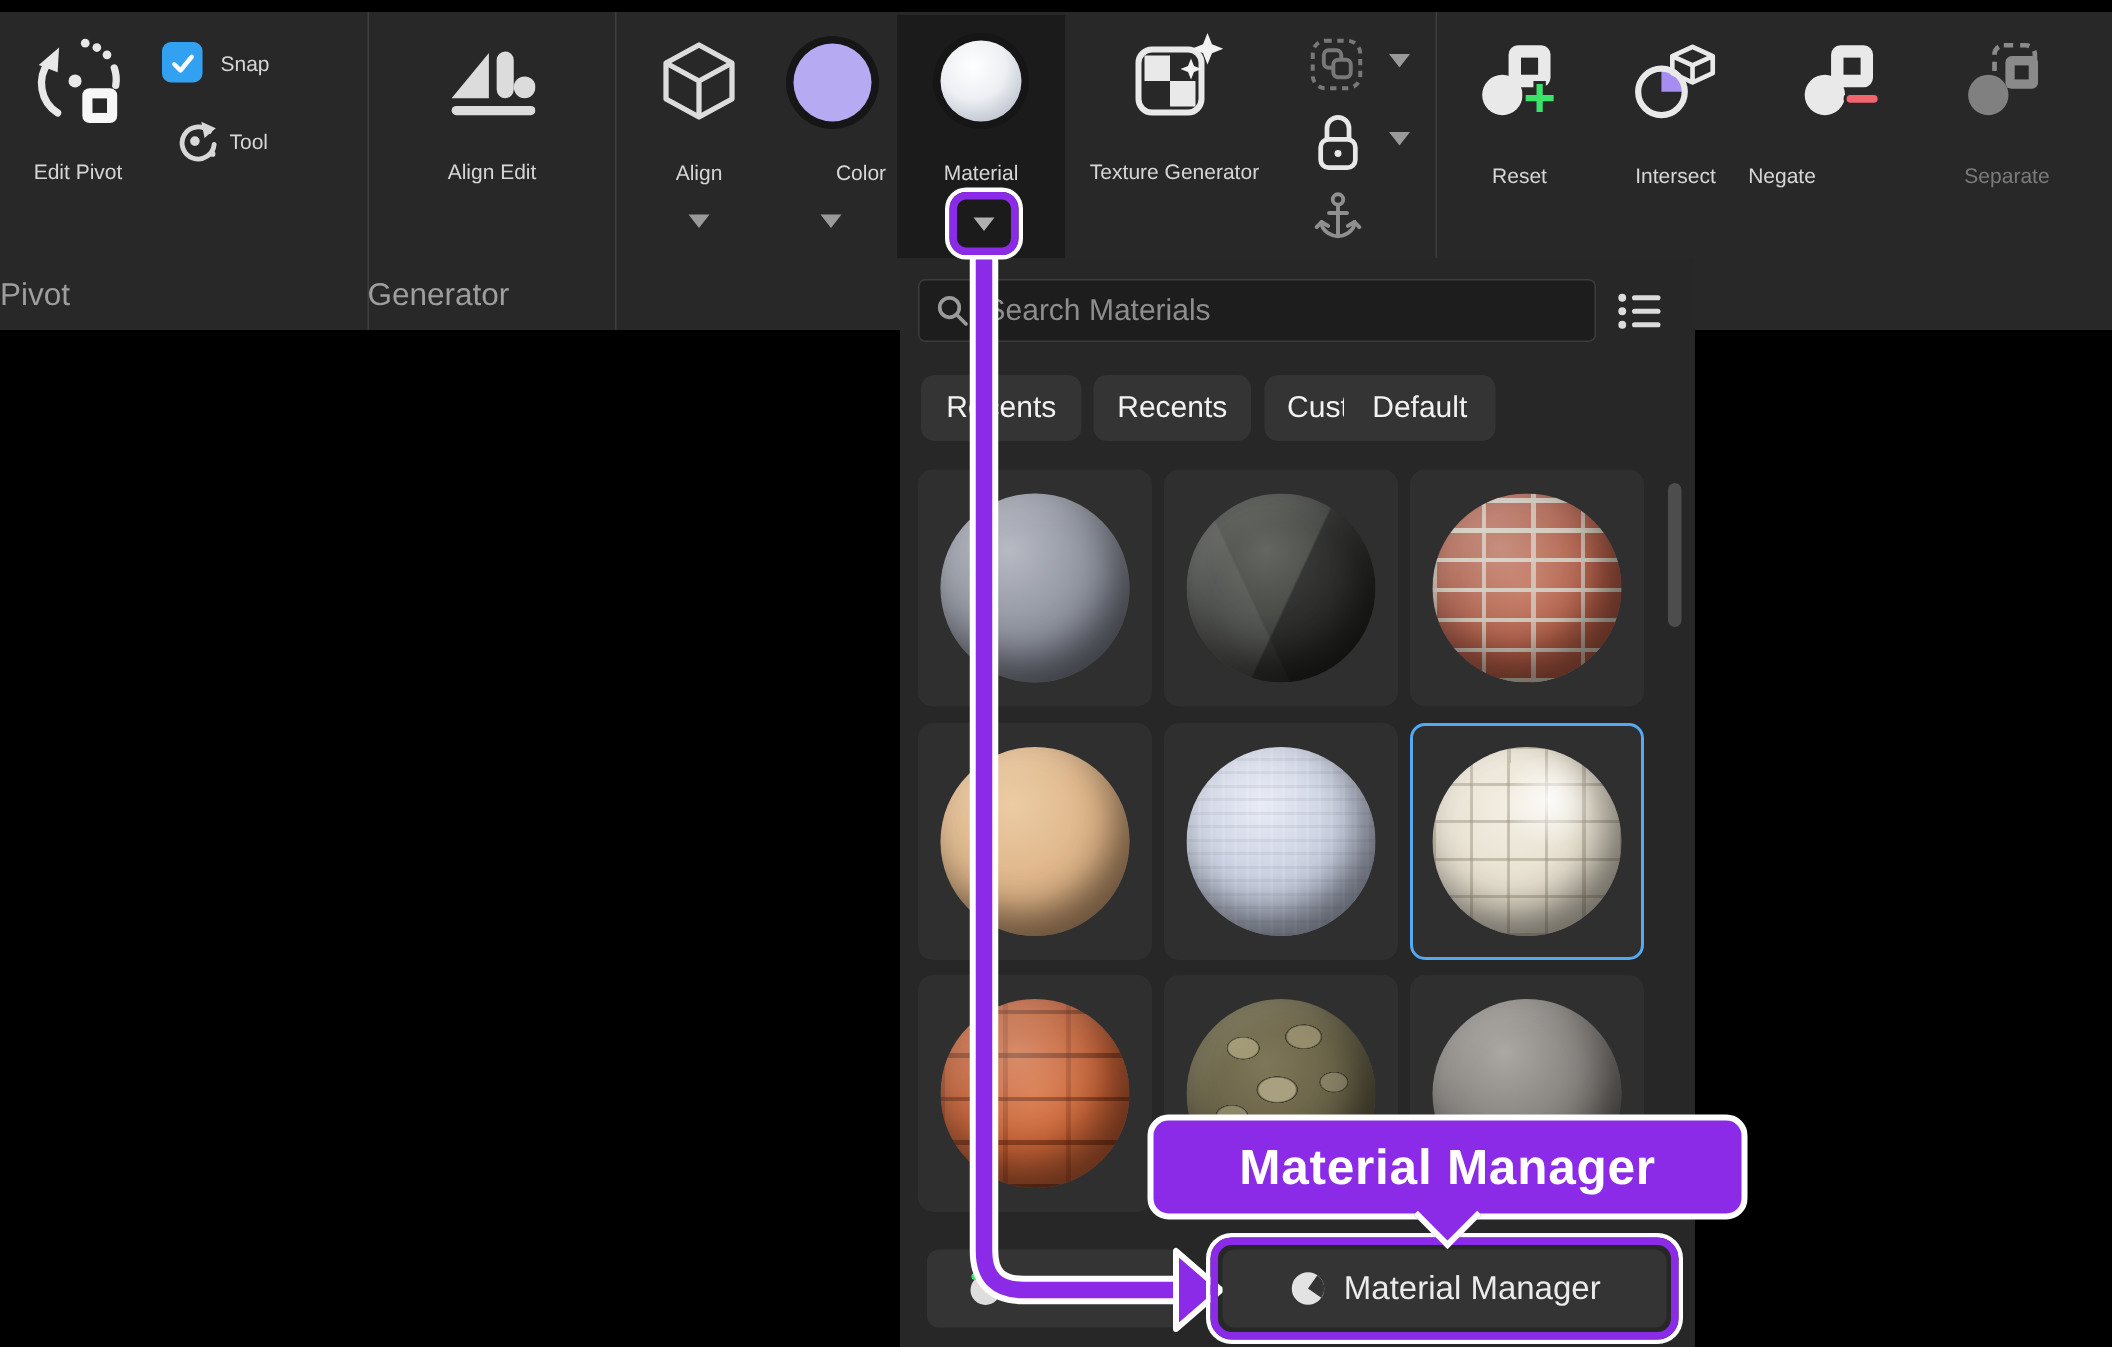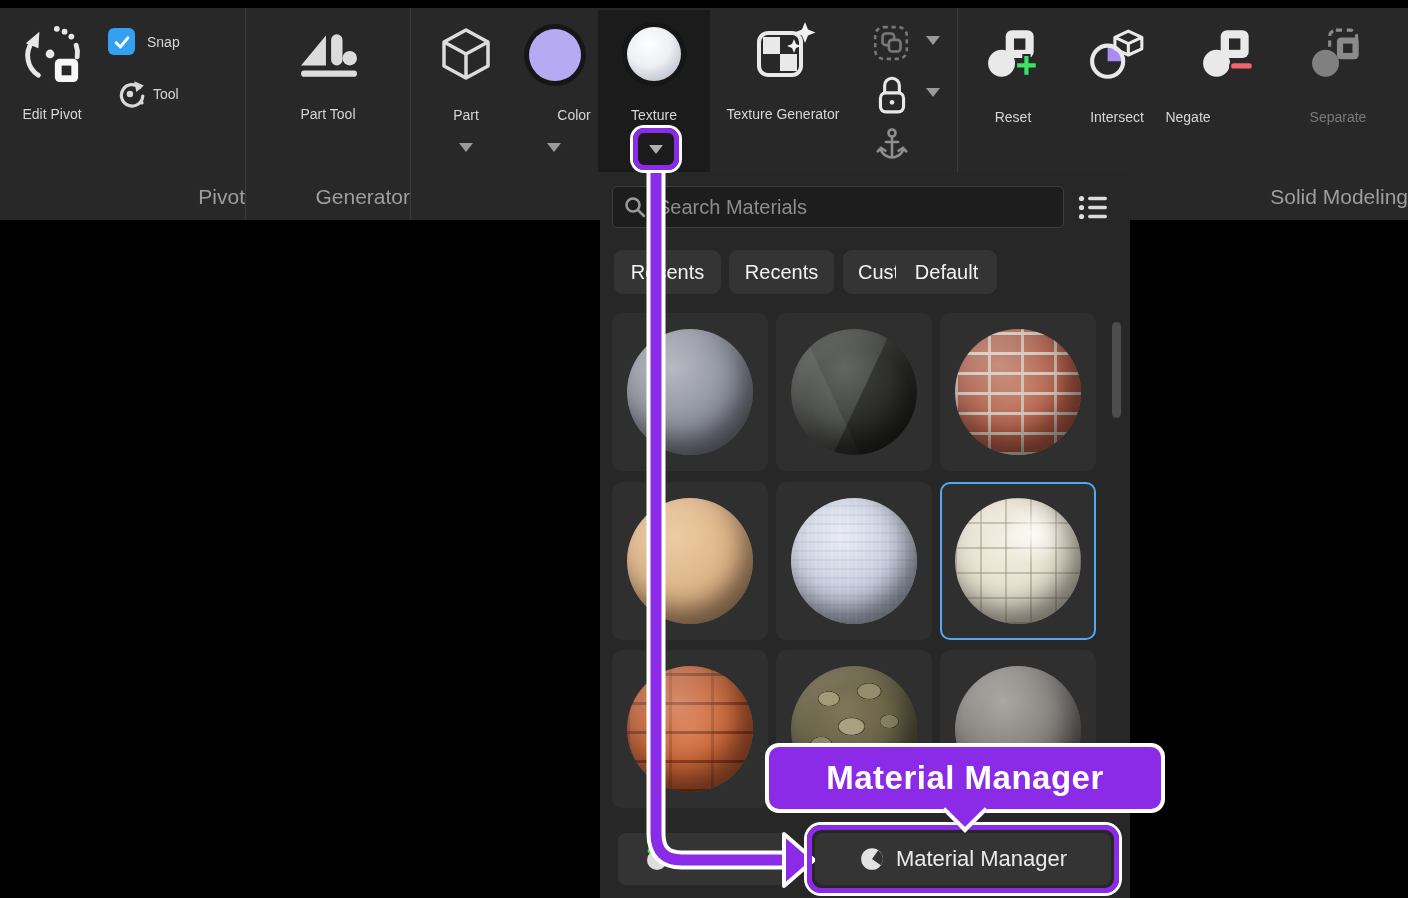--- a/index.html
+++ b/index.html
@@ -9,21 +9,21 @@
     font-family:"Liberation Sans","DejaVu Sans",sans-serif;
     -webkit-font-smoothing:antialiased;
   }
   .abs{position:absolute;}
   
   #ribbon{left:0;top:8px;width:1408px;height:212px;background:#282828;}
   .vsep{top:8px;width:1px;height:212px;background:#3d3d3d;}
   .rlabel{font-size:14px;color:#d6d6d6;text-align:center;line-height:32px;}
   .rlabel.single{line-height:30px;}
   .rlabel.disabled{color:#7a7a7a;}
-  .grouplabel{font-size:21px;color:#9e9e9e;text-align:right;line-height:26px;top:184px;height:26px;}
+  .grouplabel{font-size:21px;color:#9e9e9e;text-align:left;line-height:26px;top:184px;height:26px;}
   .caret{width:0;height:0;border-left:7px solid transparent;border-right:7px solid transparent;border-top:9px solid #9a9a9a;}
   .checkbox{width:27px;height:27px;background:#33a1f2;border-radius:6px;display:flex;align-items:center;justify-content:center;}
   #material-cell{left:598px;top:10px;width:112px;height:162px;background:#1b1b1b;}
   .sphere-ring{border-radius:50%;box-shadow:0 0 0 5px #161616;}
   #ribbon-material-sphere{left:627px;top:27px;width:54px;height:54px;
     background:radial-gradient(circle at 40% 32%, #ffffff 0%, #edeff3 45%, #c9ced8 72%, #a9afbb 100%);}
   #color-swatch-circle{left:529px;top:29px;width:52px;height:52px;background:#b6abf2;}
   
   #panel{left:600px;top:172px;width:530px;height:726px;background:#272727;z-index:5;}
   #search-bar{left:612px;top:186px;width:452px;height:42px;background:#1d1d1d;border:1px solid #3c3c3c;border-radius:5px;display:flex;align-items:center;gap:8px;padding:0 10px;box-sizing:border-box;z-index:6;}
@@ -120,39 +120,39 @@
 <div class="abs grouplabel" style="left:0;width:245px">Pivot</div>
 
 <div class="abs" style="left:299px;top:26px">
   <svg width="58" height="54" viewBox="0 0 56 52">
     <polygon points="2,38 26,38 26,9" fill="#dcdcdc"></polygon>
     <rect x="31" y="8" width="11" height="30" rx="5.5" fill="#dcdcdc"></rect>
     <circle cx="49" cy="31" r="7" fill="#dcdcdc"></circle>
     <rect x="2" y="43" width="54" height="6" rx="3" fill="#dcdcdc"></rect>
   </svg>
 </div>
-<div class="abs rlabel" style="left:283px;top:98px;width:90px">Part Tool</div>
+<div class="abs rlabel" style="left:283px;top:98px;width:90px">Align Edit</div>
 <div class="abs grouplabel" style="left:245px;width:165px">Generator</div>
 
 <div class="abs" style="left:438px;top:26px">
   <svg width="56" height="56" viewBox="0 0 56 56">
     <path d="M28 4 L50 16 V40 L28 52 L6 40 V16 Z" stroke="#dcdcdc" stroke-width="3.5" fill="none" stroke-linejoin="round"></path>
     <path d="M6 16 L28 28 L50 16 M28 28 V52" stroke="#dcdcdc" stroke-width="3.5" fill="none" stroke-linejoin="round"></path>
   </svg>
 </div>
-<div class="abs rlabel single" style="left:430px;top:100px;width:72px">Part</div>
+<div class="abs rlabel single" style="left:430px;top:100px;width:72px">Align</div>
 <div class="abs caret" style="left:459px;top:143px"></div>
 
 <div class="abs sphere-ring" id="color-swatch-circle"></div>
 <div class="abs rlabel single" style="left:540px;top:100px;width:68px">Color</div>
 <div class="abs caret" style="left:547px;top:143px"></div>
 
 <div class="abs" id="material-cell"></div>
 <div class="abs sphere-ring" id="ribbon-material-sphere"></div>
-<div class="abs rlabel single" style="left:598px;top:100px;width:112px">Texture</div>
+<div class="abs rlabel single" style="left:598px;top:100px;width:112px">Material</div>
 
 <div class="abs" style="left:752px;top:21px">
   <svg width="64" height="64" viewBox="0 0 64 64">
     <rect x="7" y="12" width="42" height="42" rx="9" stroke="#e9e9e9" stroke-width="4" fill="none"></rect>
     <rect x="11" y="16" width="17" height="17" fill="#e9e9e9"></rect>
     <rect x="28" y="33" width="17" height="17" fill="#e9e9e9"></rect>
     <path d="M53 1 l3 7.5 7.5 3 -7.5 3 -3 7.5 -3 -7.5 -7.5 -3 7.5 -3 Z" fill="#f2f2f2"></path>
     <path d="M42 18 l2 5 5 2 -5 2 -2 5 -2 -5 -5 -2 5 -2 Z" fill="#f2f2f2"></path>
   </svg>
 </div>

